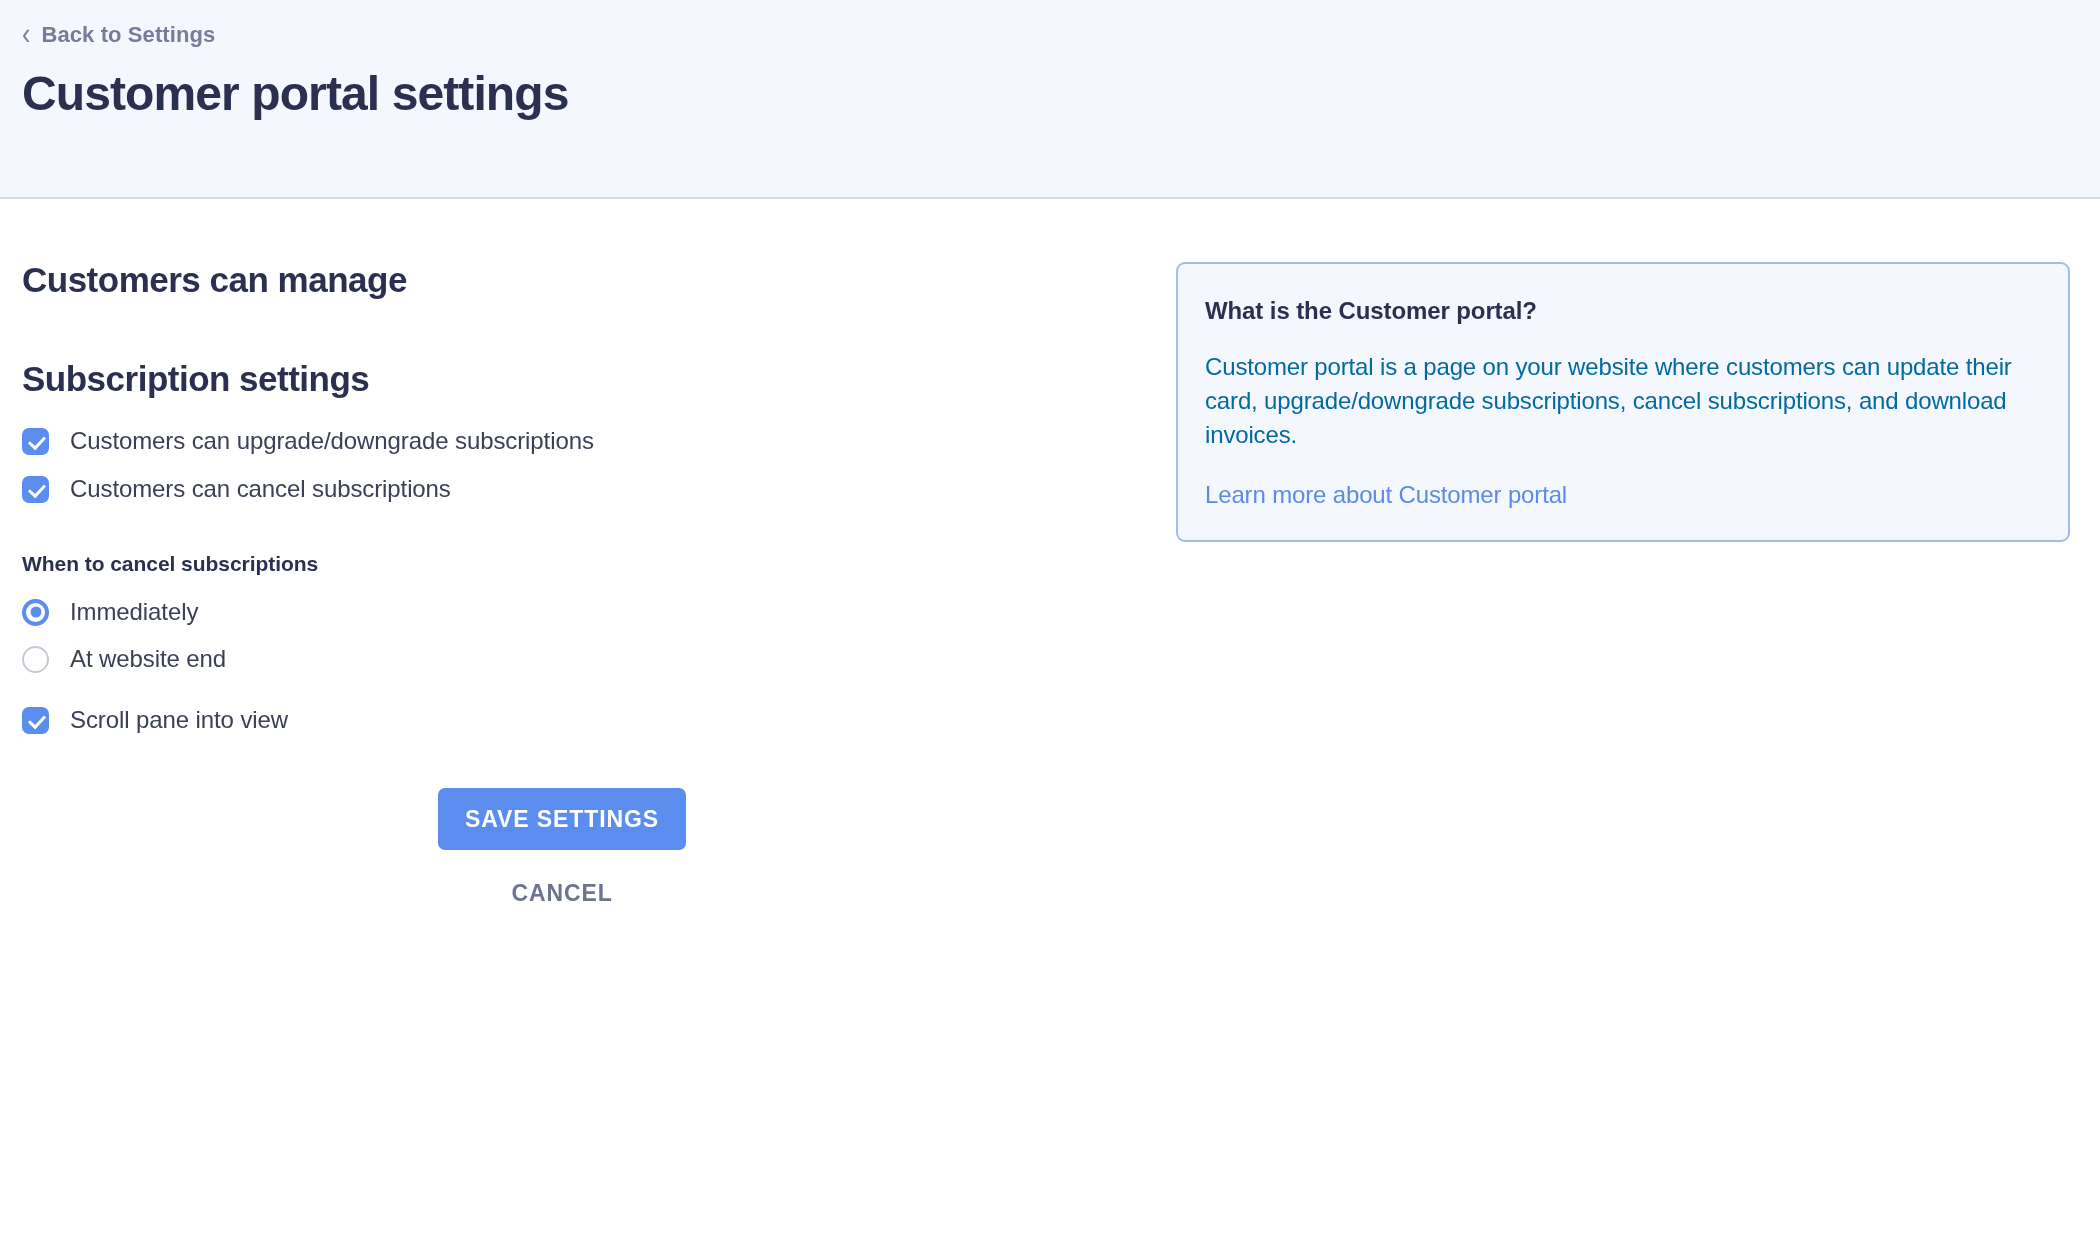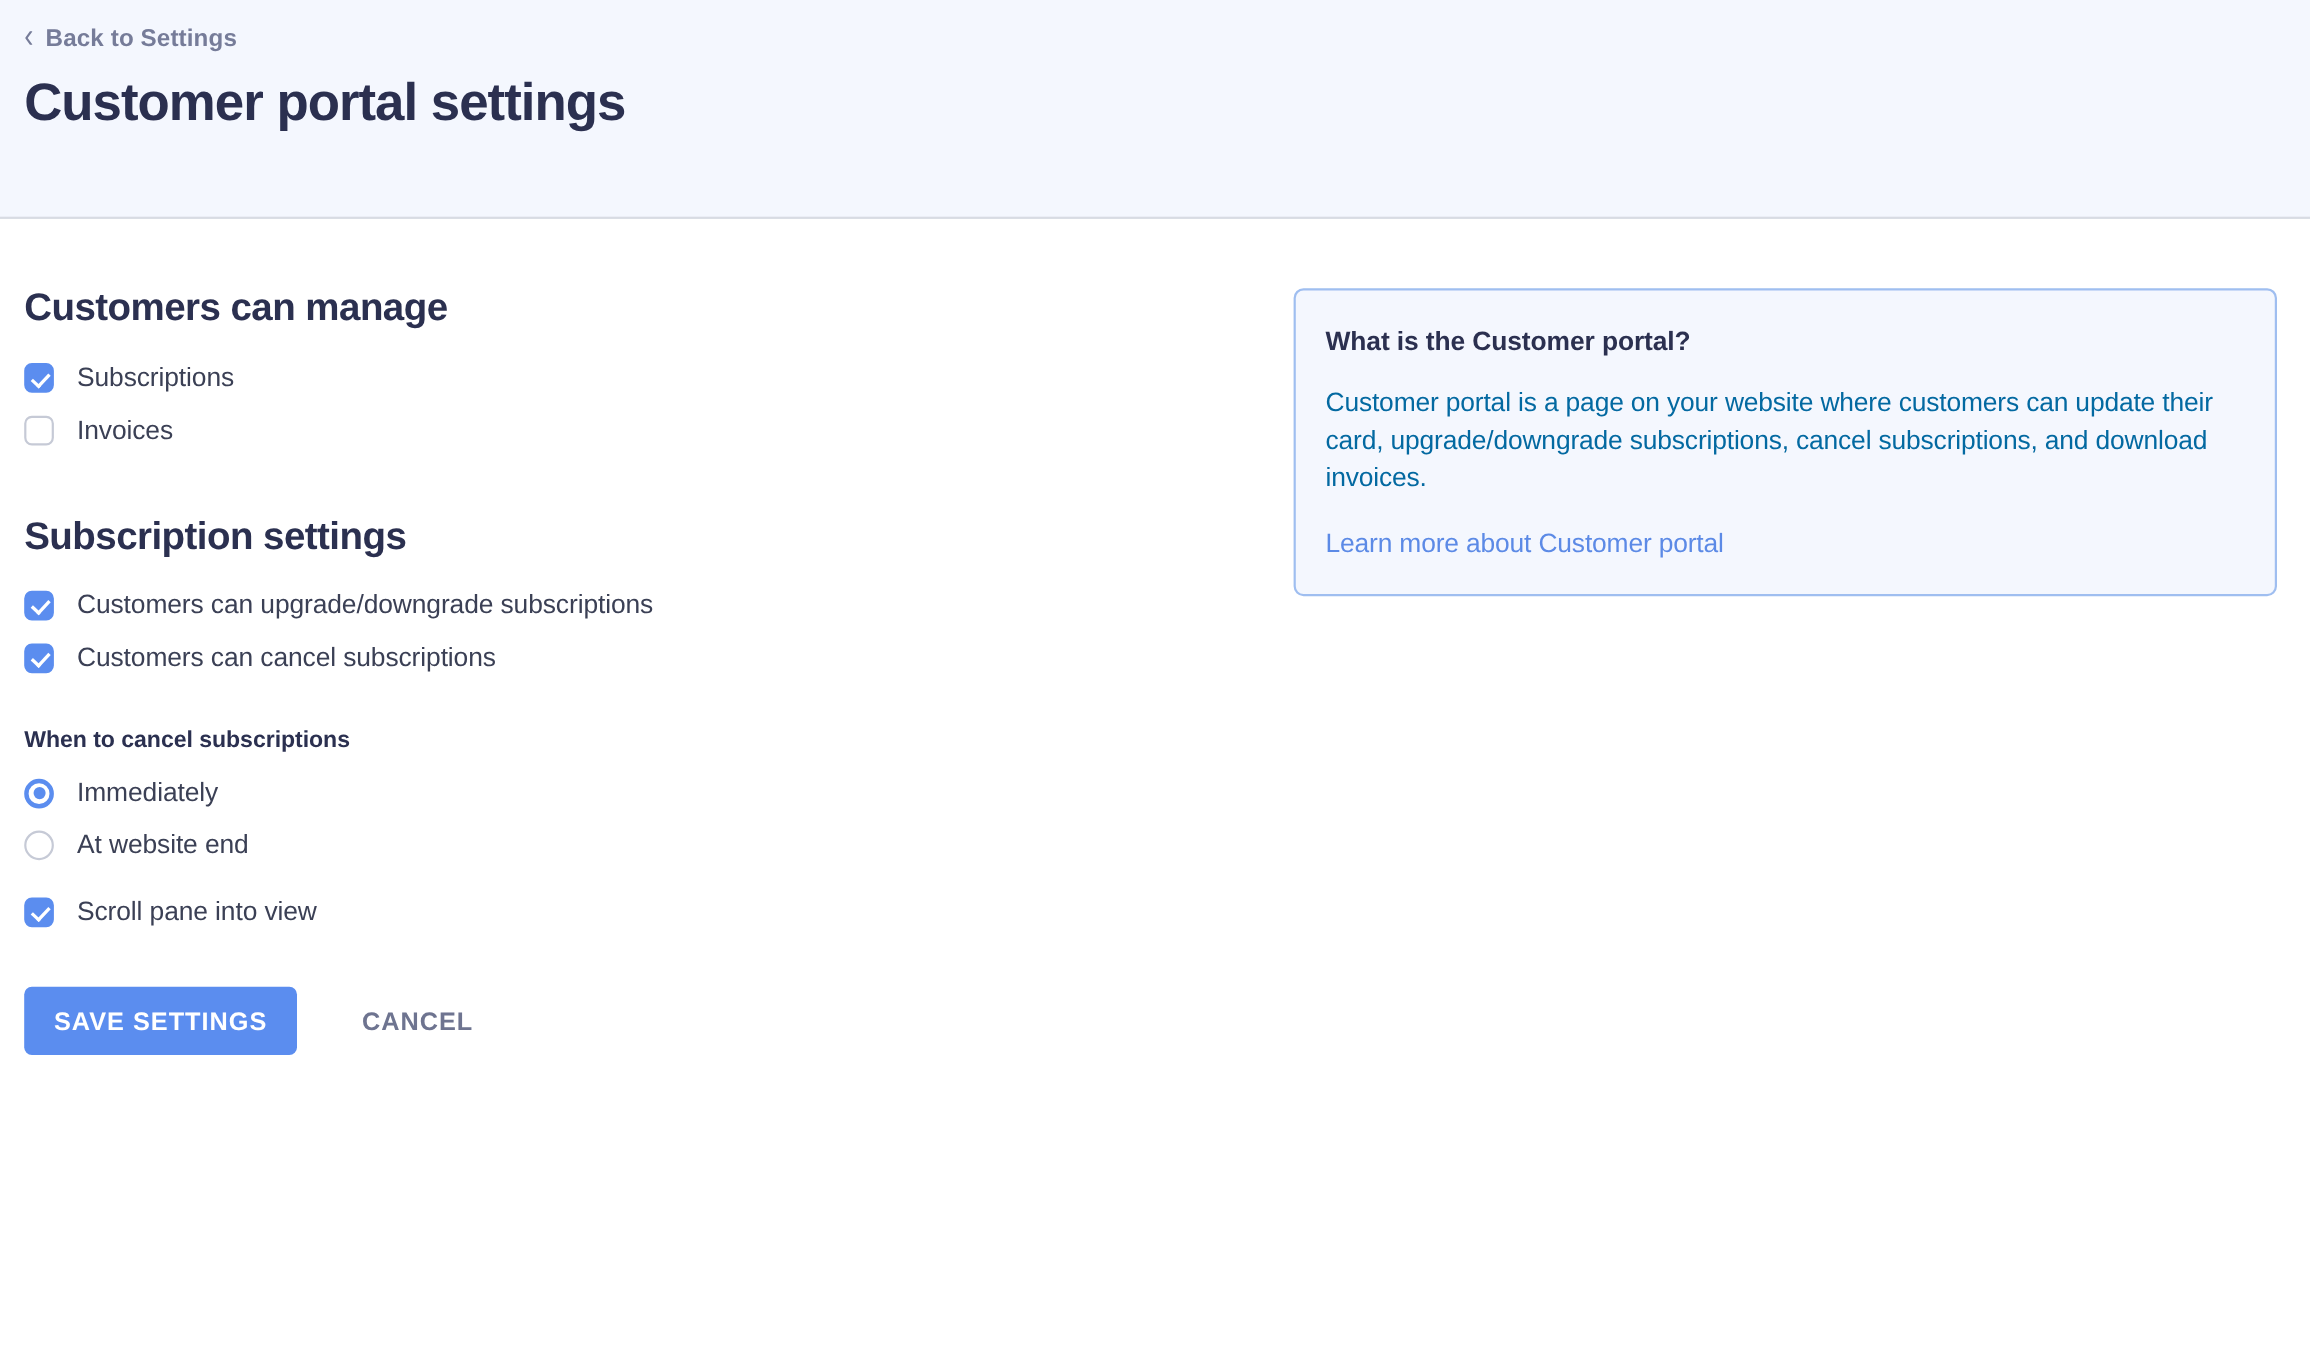--- a/index.html
+++ b/index.html
@@ -179,22 +179,23 @@
     height: 11px;
     border-radius: 50%;
     background: #5B8DEF;
     transform: translate(-50%, -50%);
   }
 
   
   .actions {
     display: flex;
     align-items: center;
-    gap: 32px;
+    gap: 12px;
     margin-top: 51px;
+    flex-direction: column;
   }
 
   .btn-save {
     height: 62px;
     padding: 0 27px;
     border: none;
     border-radius: 7px;
     background: #5B8DEF;
     color: #ffffff;
     font-family: "Liberation Sans", sans-serif;
@@ -272,30 +273,20 @@
     </div>
     <h1 class="page-title">Customer portal settings</h1>
   </div>
 
   <div class="body-area">
 
     <div class="left-col">
 
       <h2 class="section-title sec-customers-manage">Customers can manage</h2>
 
-      <div class="options">
-        <div class="check-row">
-          <span class="checkbox checked"></span>
-          <span class="opt-label">Subscriptions</span>
-        </div>
-        <div class="check-row">
-          <span class="checkbox"></span>
-          <span class="opt-label">Invoices</span>
-        </div>
-      </div>
 
       <h2 class="section-title sec-subscription">Subscription settings</h2>
 
       <div class="options tight">
         <div class="check-row">
           <span class="checkbox checked"></span>
           <span class="opt-label">Customers can upgrade/downgrade subscriptions</span>
         </div>
         <div class="check-row">
           <span class="checkbox checked"></span>

